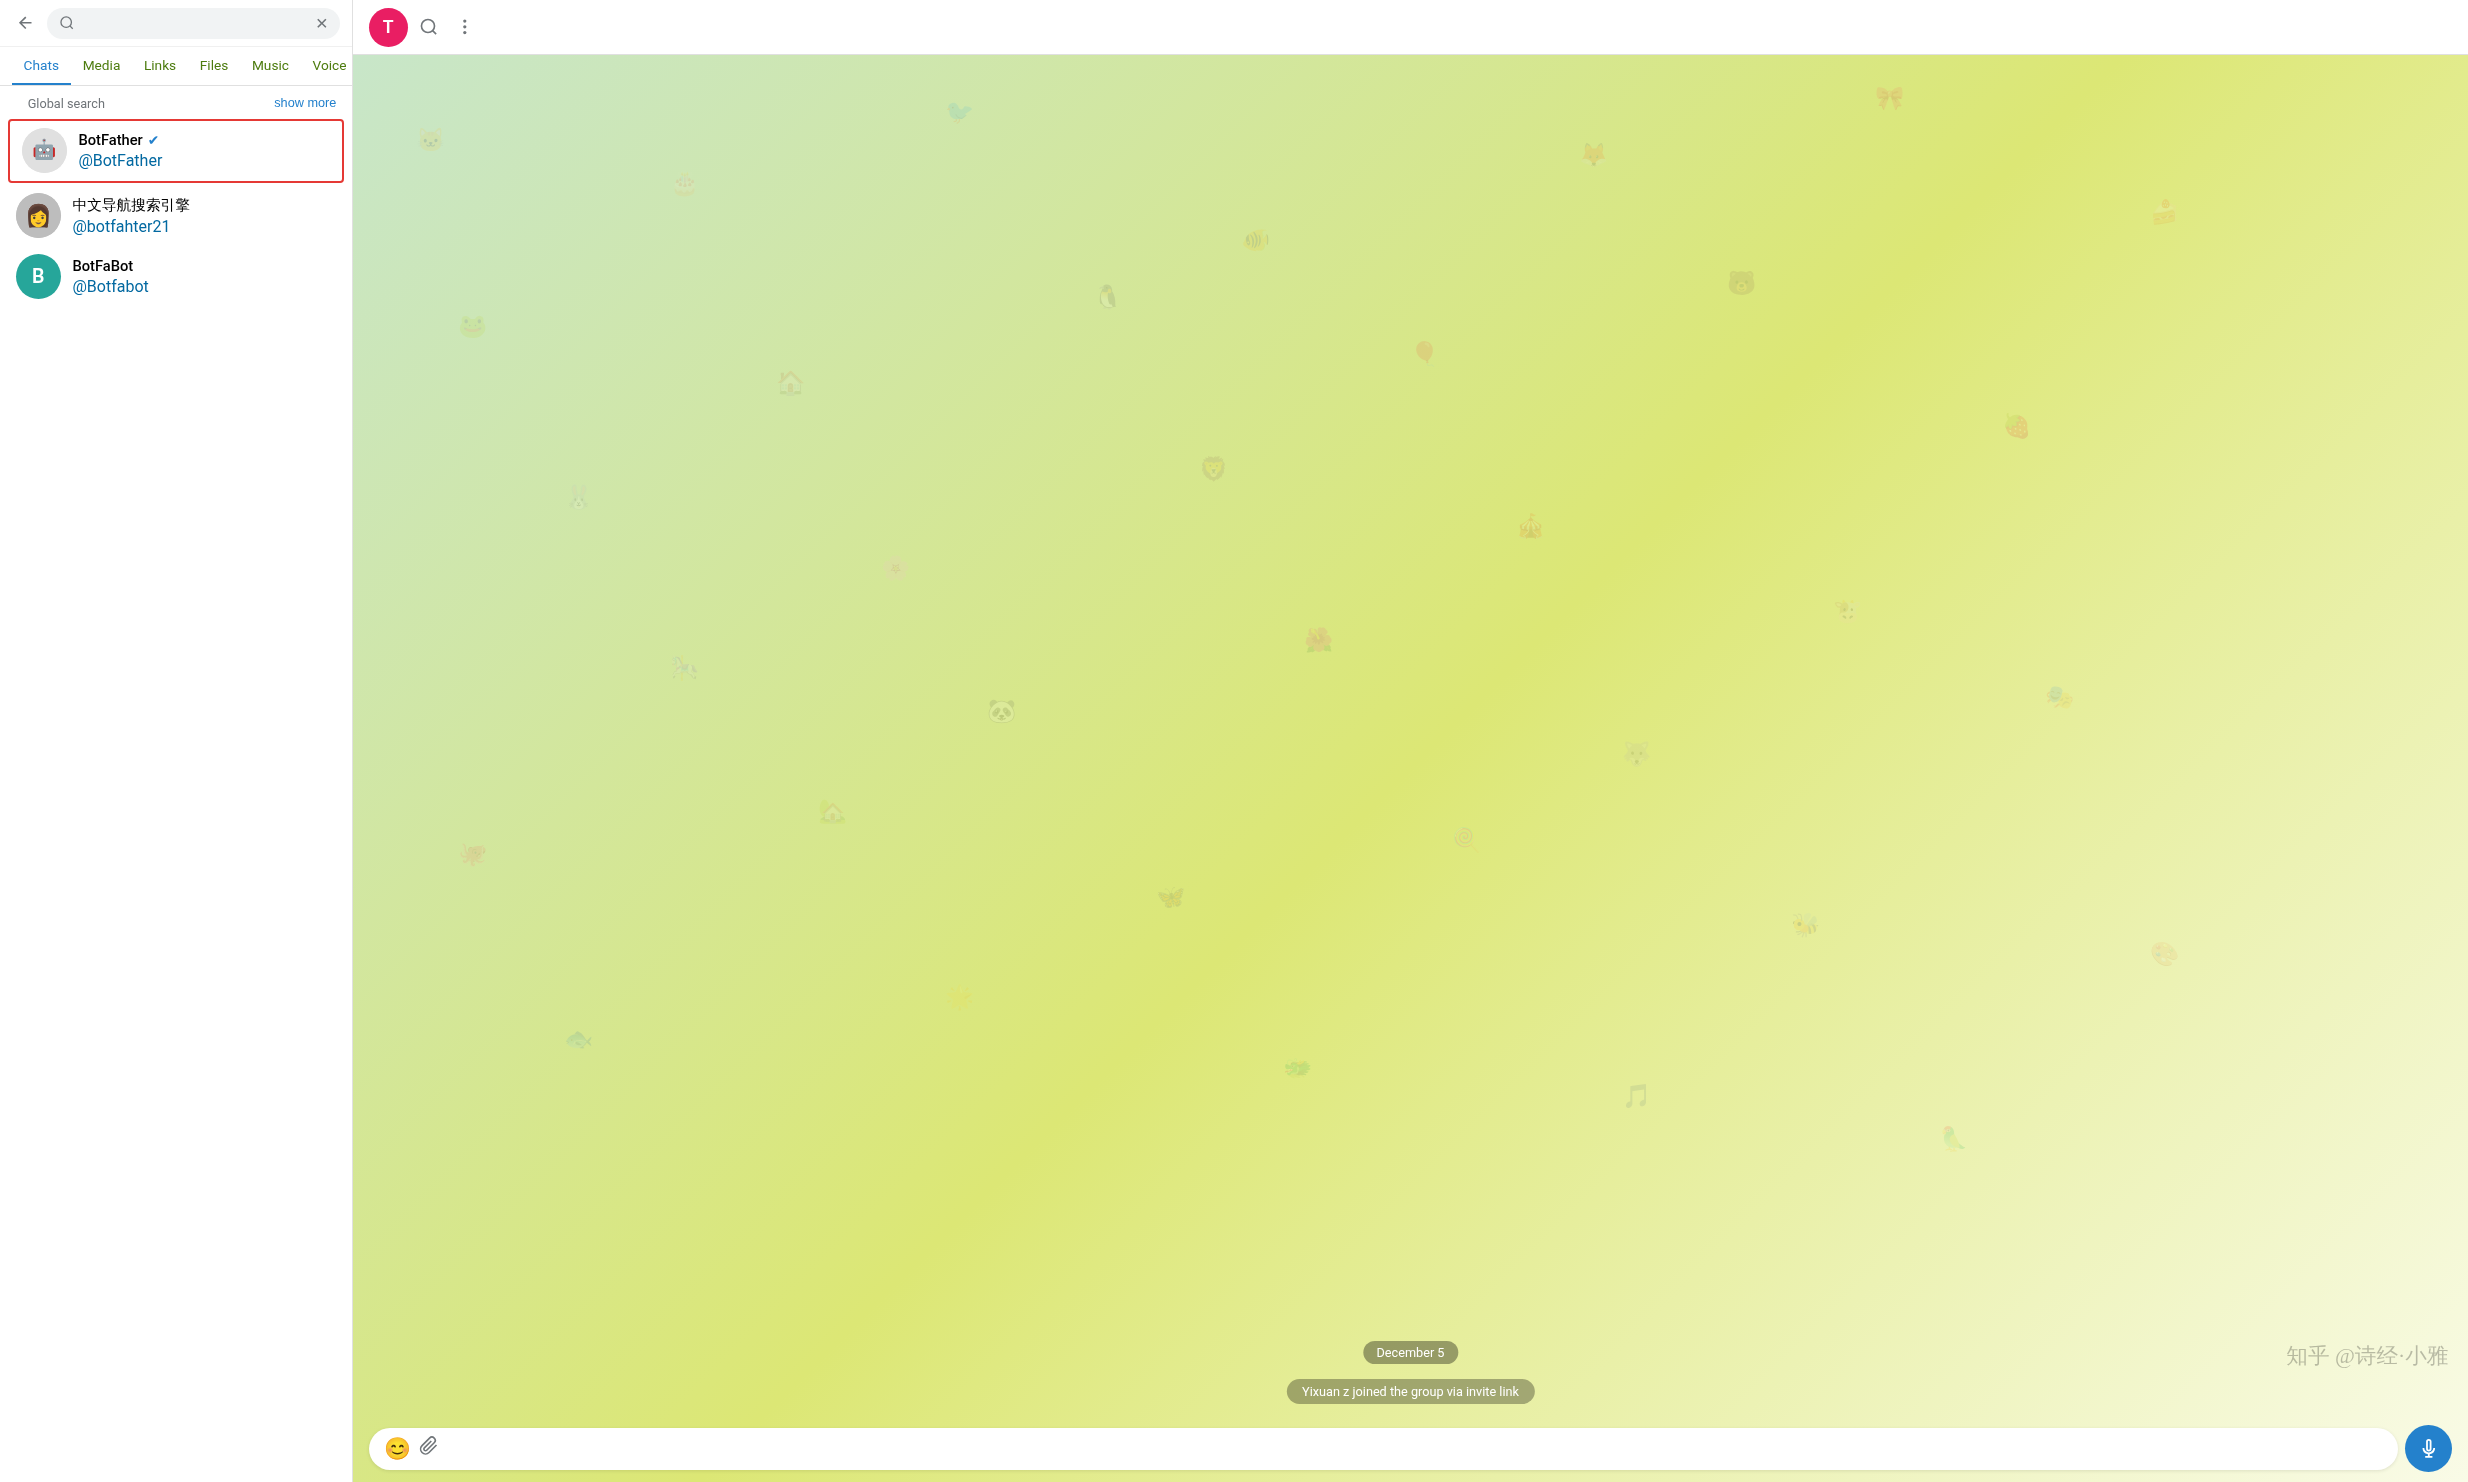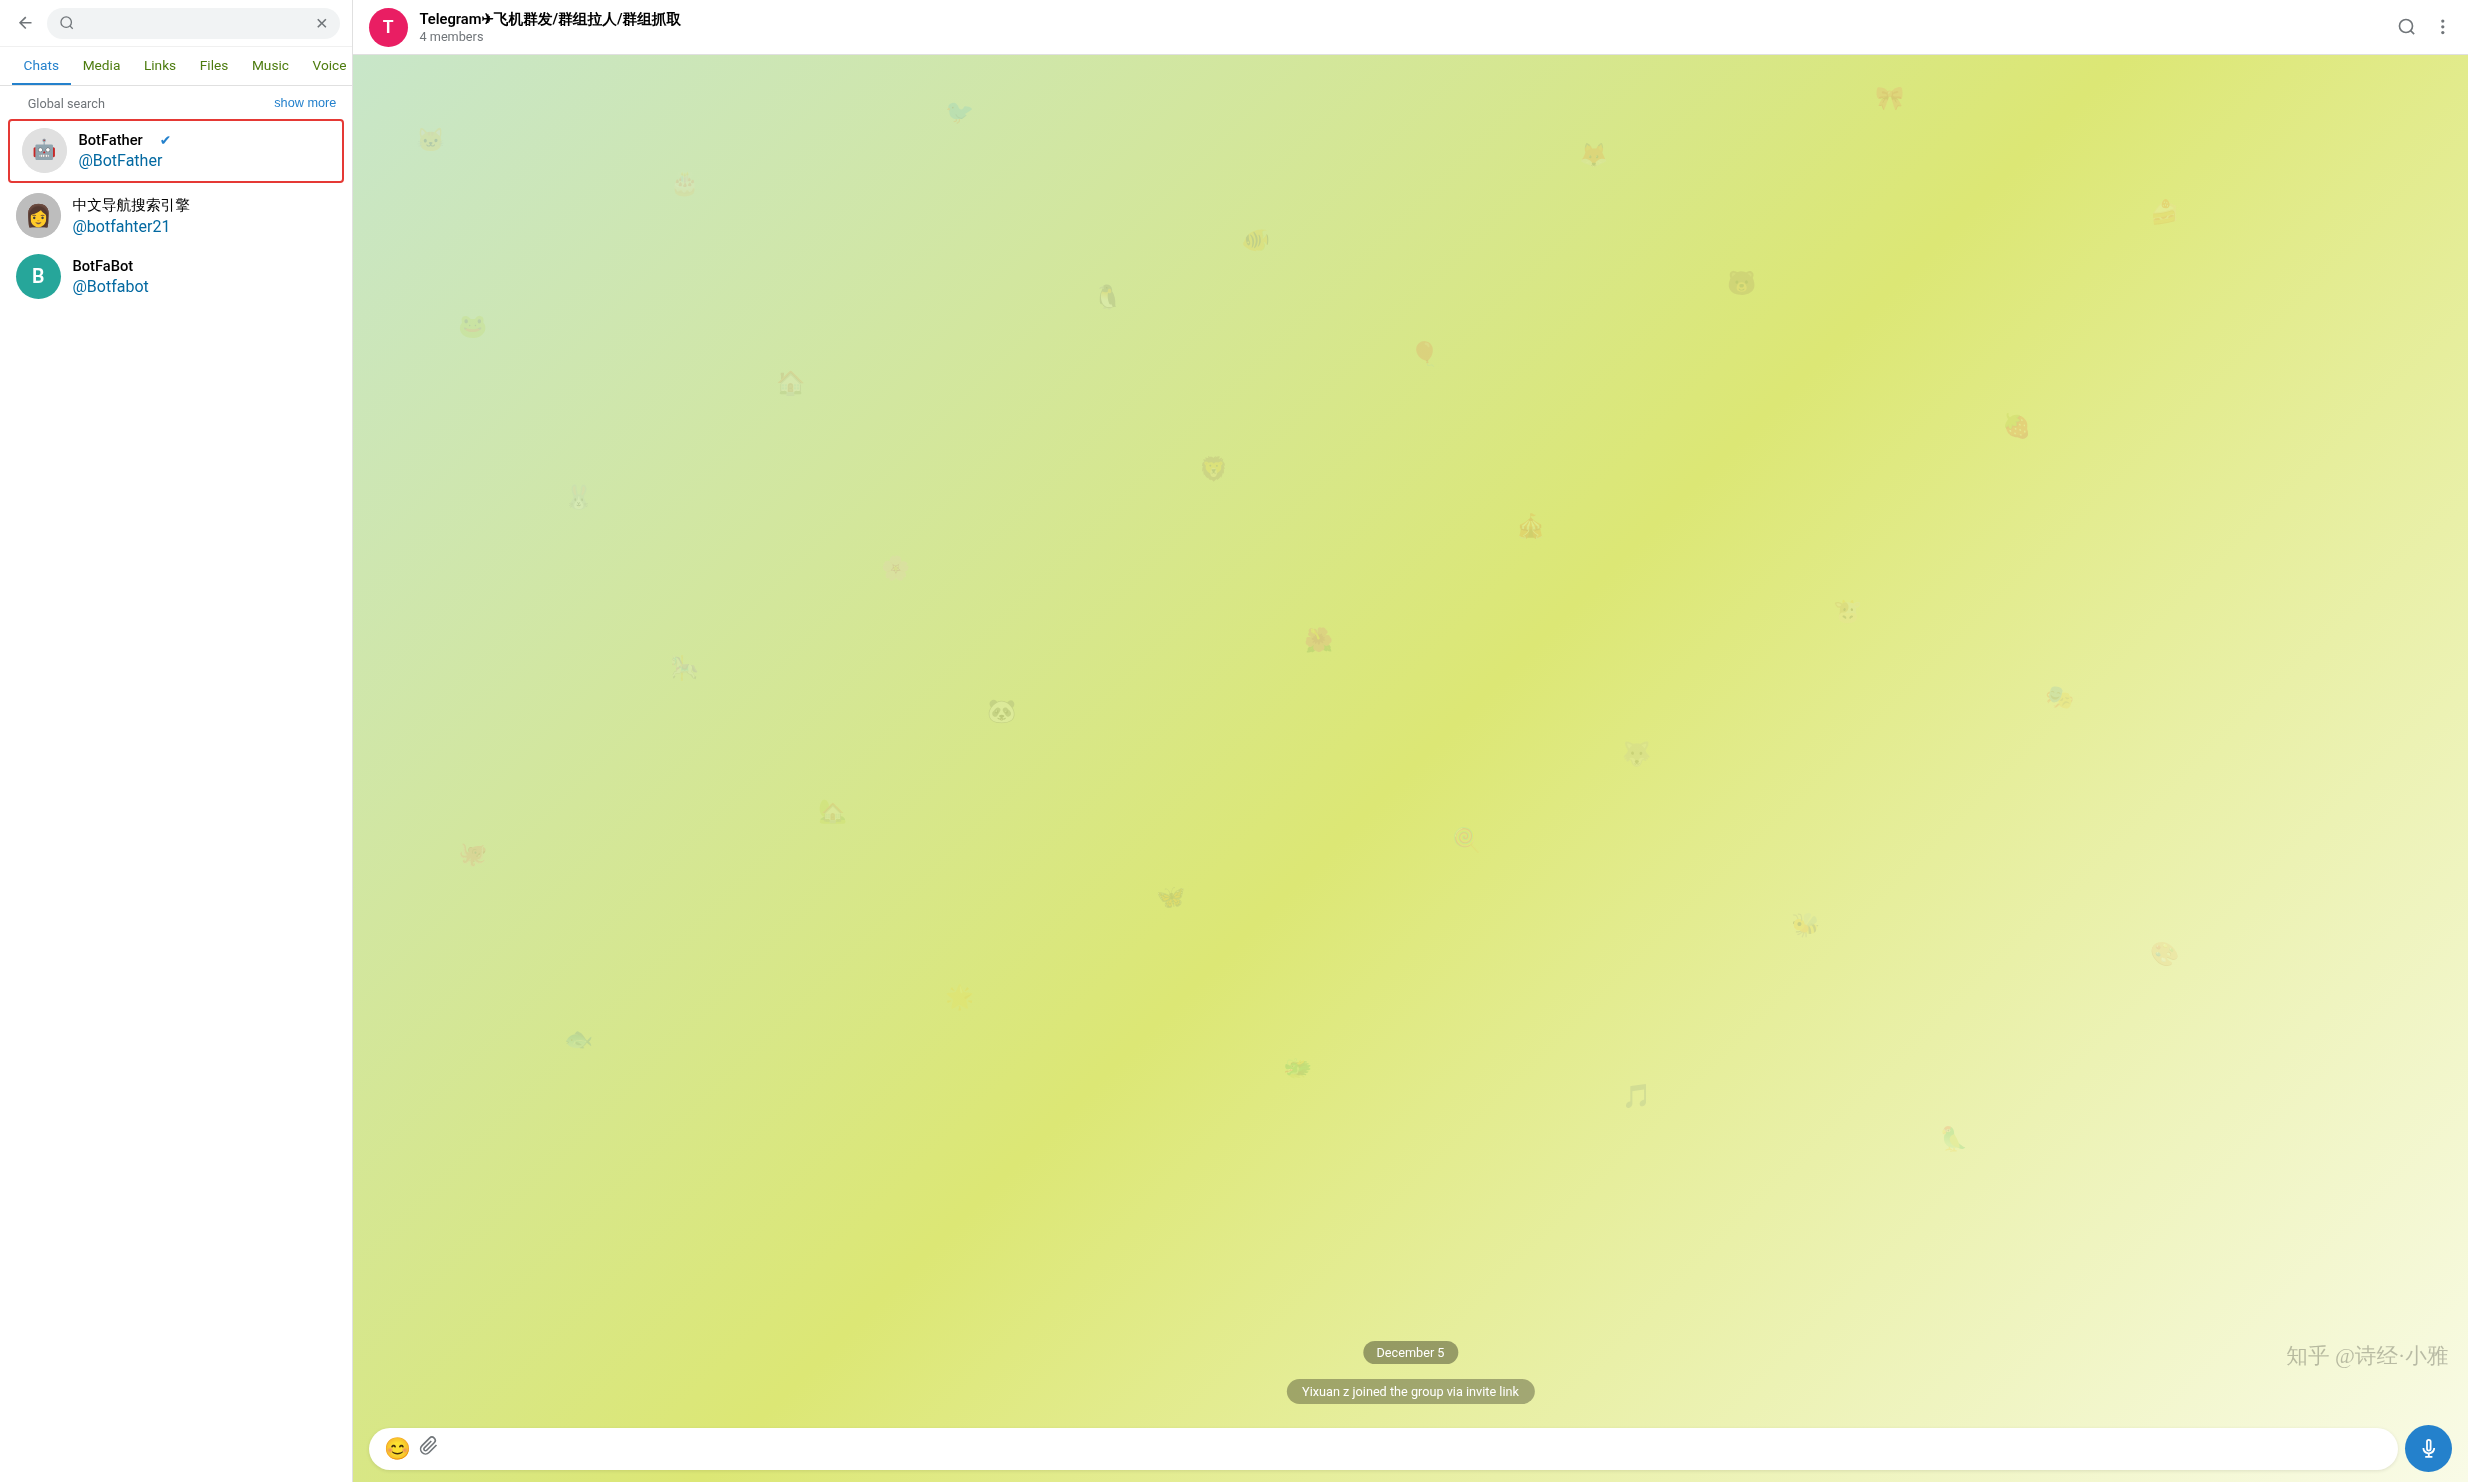--- a/index.html
+++ b/index.html
@@ -153,21 +153,21 @@
       flex-direction: column;
       gap: 2px;
     }
 
     .result-name {
       font-size: 14.7px;
       font-weight: 500;
       color: #000;
       display: flex;
       align-items: center;
-      gap: 17px;
+      gap: 5px;
     }
 
     .verified-icon {
       color: #2481cc;
       font-size: 13.7px;
     }
 
     .result-username {
       font-size: 16px;
       color: #0369a1;
@@ -444,24 +444,20 @@
     </div>
 
   </div>
 </div>
 
 <div class="right-panel">
 
   <div class="chat-header">
     <div class="chat-header-avatar" style="background:#e91e63;">
       <span>T</span>
-    </div>
-    <div class="chat-header-info">
-      <div class="chat-header-name">Telegram✈飞机群发/群组拉人/群组抓取</div>
-      <div class="chat-header-members">4 members</div>
     </div>
     <div class="chat-header-actions">
       <button class="header-icon-btn">
         <svg width="19.6" height="19.6" viewBox="0 0 24 24" fill="none" stroke="currentColor" stroke-width="2">
           <circle cx="11" cy="11" r="8"></circle>
             <path d="M21 21l-4.35-4.35"></path>
         </svg>
       </button>
       <button class="header-icon-btn">
         <svg width="19.6" height="19.6" viewBox="0 0 24 24" fill="currentColor">

